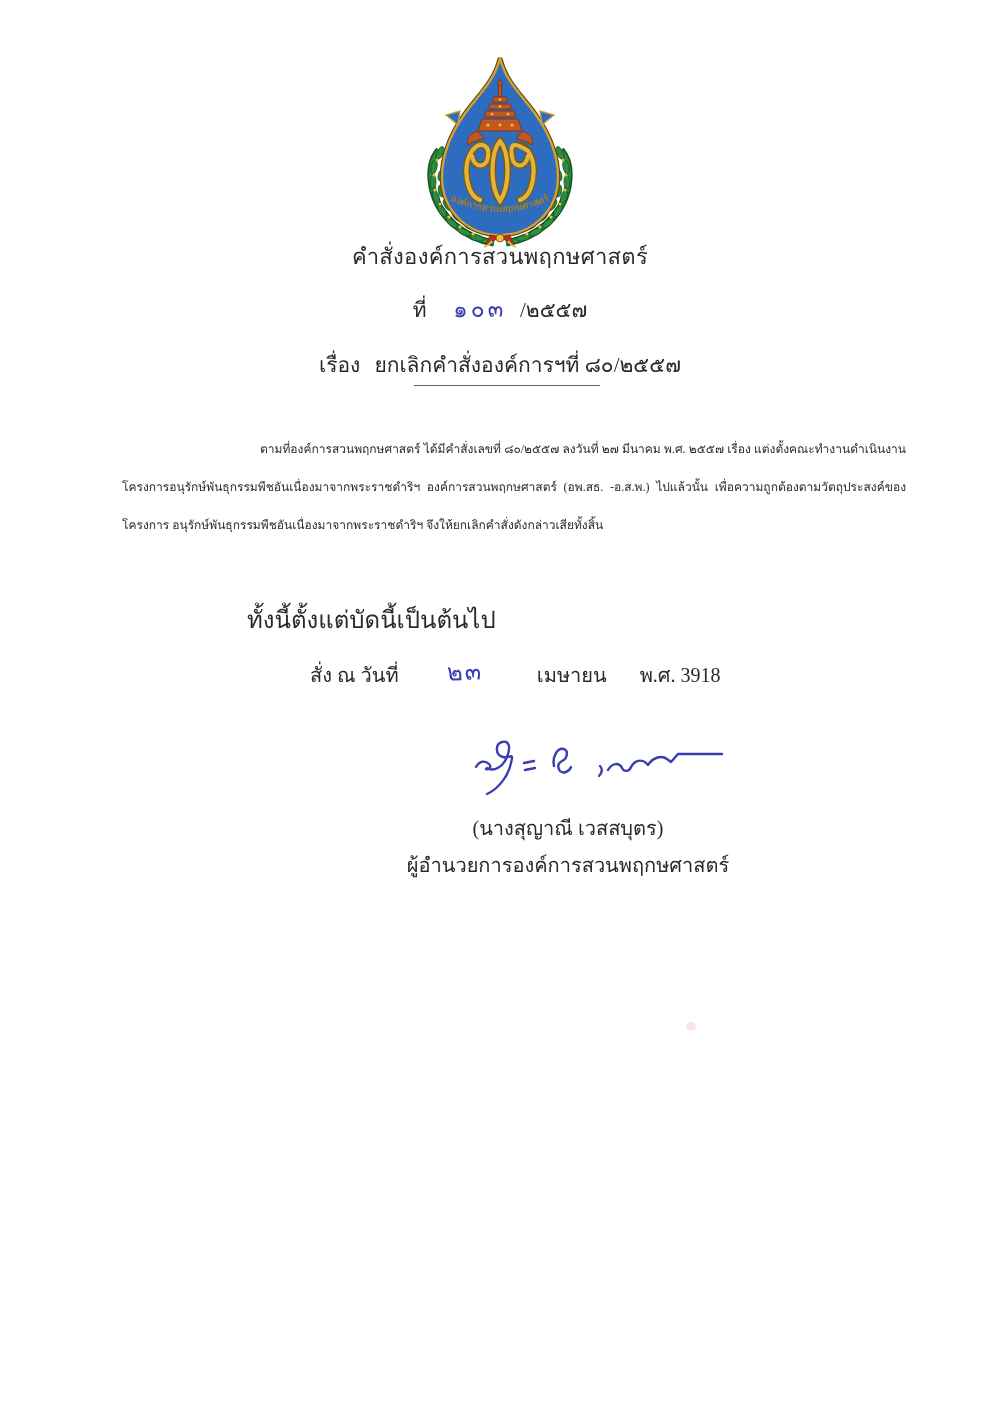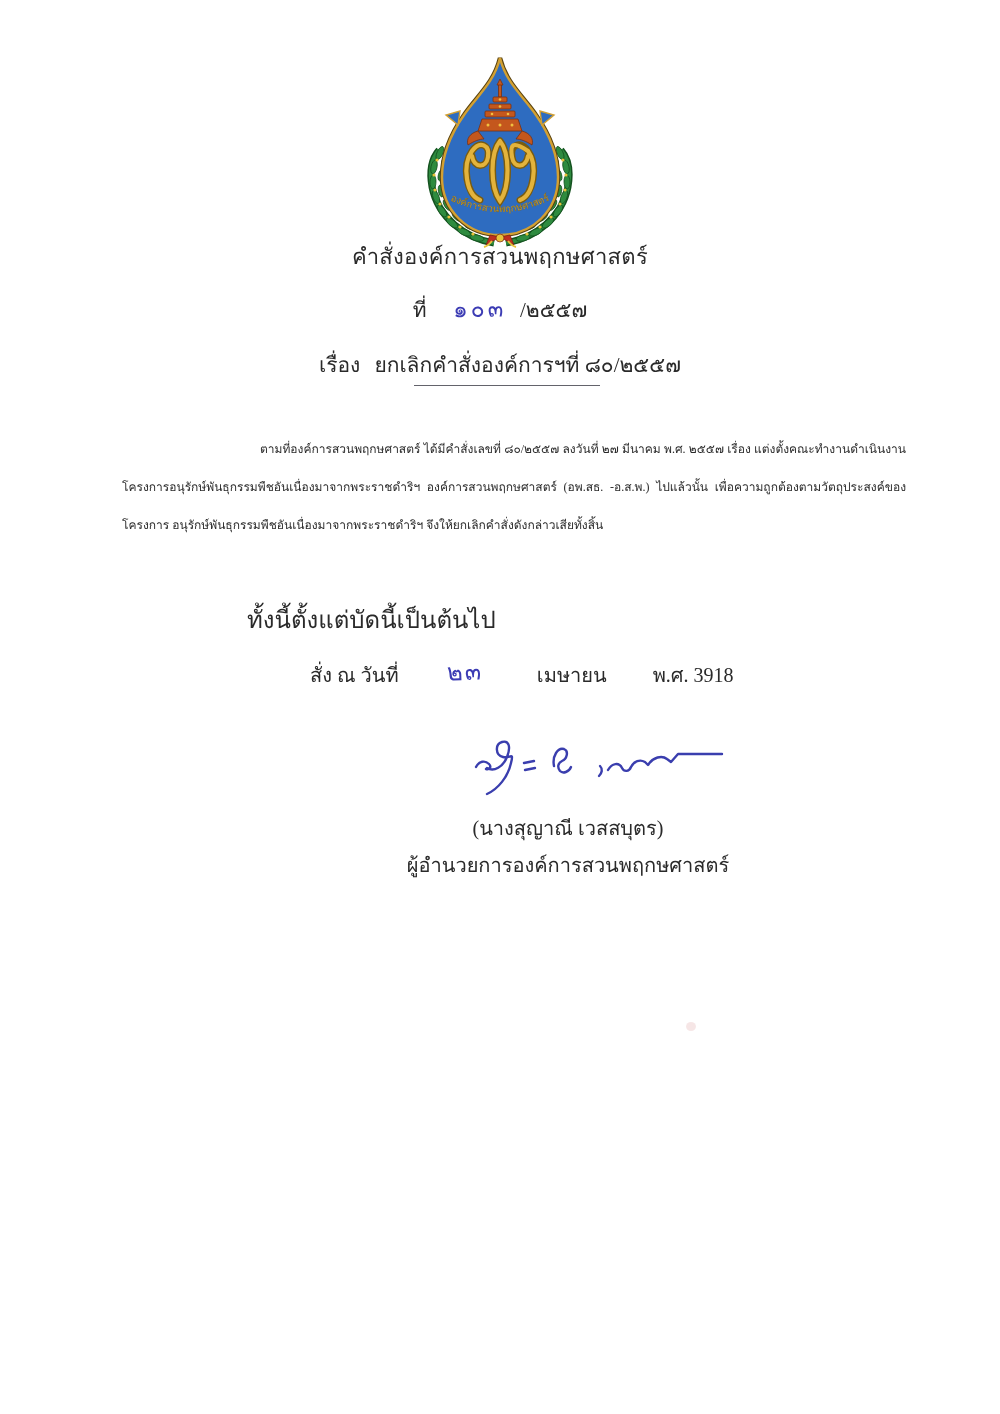--- a/index.html
+++ b/index.html
@@ -38,21 +38,21 @@
   .effective-line{top:600px;left:247px;font-size:24px;}
   .date-line{
     top:652px;left:310px;font-size:20px;
     display:flex;align-items:flex-end;gap:32px;
   }
   .date-line .hand{
     color:#3c3cb4;font-size:24px;letter-spacing:2px;
     margin:0 22px 0 16px;
     transform:rotate(-2deg);
   }
-  .date-suffix-month{margin-right:14px;}
+  .date-suffix-month{margin-right:1px;}
   .signature-block{top:736px;left:470px;width:260px;height:70px;}
   .sign-name{top:812px;left:330px;width:476px;text-align:center;font-size:20px;}
   .sign-title{top:849px;left:330px;width:476px;text-align:center;font-size:20px;}
   .emblem{top:55px;left:422px;width:156px;height:196px;}
   .scan-artifact{
     top:1022px;left:686px;width:10px;height:9px;
     border-radius:50%;
     background:#e6b8b8;opacity:.35;
   }
 </style>

